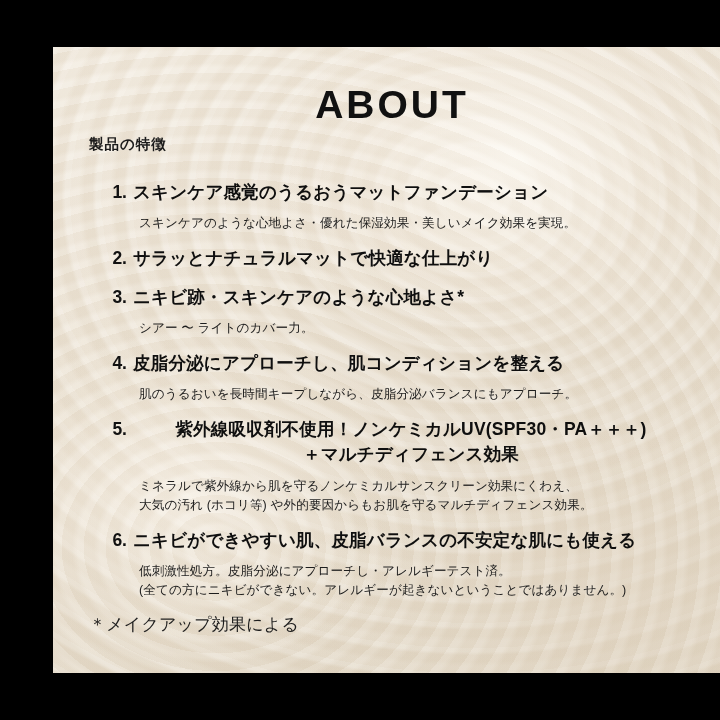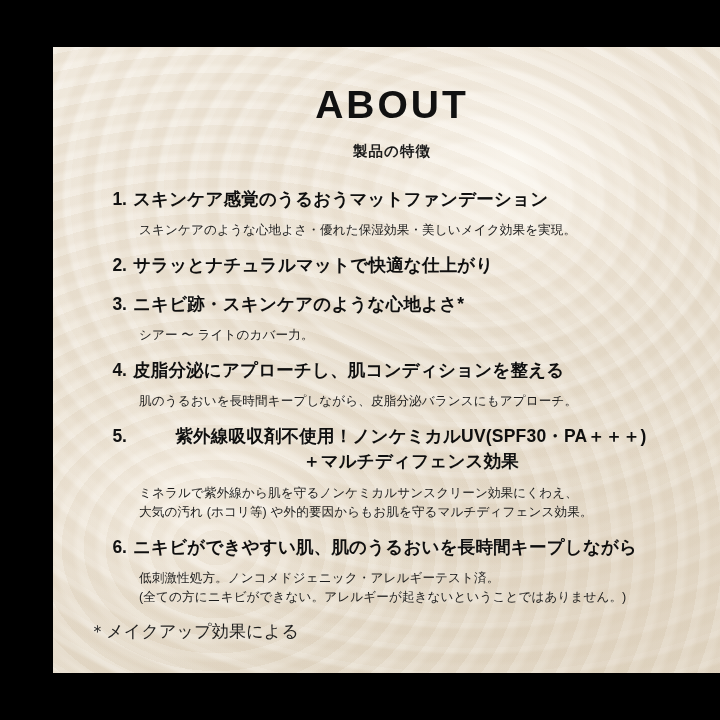--- a/index.html
+++ b/index.html
@@ -54,25 +54,25 @@
     text-align: center;
     font-family: "Liberation Sans", sans-serif;
     font-weight: bold;
     font-size: 39px;
     letter-spacing: 3px;
     color: #111111;
     line-height: 1.05;
     margin: 0;
   }
   .subtitle {
-    text-align: center;
+    text-align: left;
     font-size: 14.5px;
     font-weight: bold;
     color: #1b1b1b;
-    margin-top: 16px;
+    margin-top: 9px;
     letter-spacing: 1px;
   }
   .list {
     margin-top: 26px;
     padding: 0 6px 0 12px;
   }
   .item {
     display: flex;
     align-items: flex-start;
     margin-bottom: 13px;
@@ -170,23 +170,23 @@
             <div class="detail">
               <div>ミネラルで紫外線から肌を守るノンケミカルサンスクリーン効果にくわえ、</div>
               <div>大気の汚れ (ホコリ等) や外的要因からもお肌を守るマルチディフェンス効果。</div>
             </div>
           </div>
         </div>
 
         <div class="item">
           <div class="num">6.</div>
           <div class="body">
-            <div class="headline">ニキビができやすい肌、肌のうるおいを長時間キープしながら</div>
+            <div class="headline">ニキビができやすい肌、皮脂バランスの不安定な肌にも使える</div>
             <div class="detail">
-              <div>低刺激性処方。ノンコメドジェニック・アレルギーテスト済。</div>
+              <div>低刺激性処方。皮脂分泌にアプローチし・アレルギーテスト済。</div>
               <div>(全ての方にニキビができない。アレルギーが起きないということではありません。)</div>
             </div>
           </div>
         </div>
 
       </div>
       <div class="footnote">＊メイクアップ効果による</div>
     </div>
   </div>
 </div>

